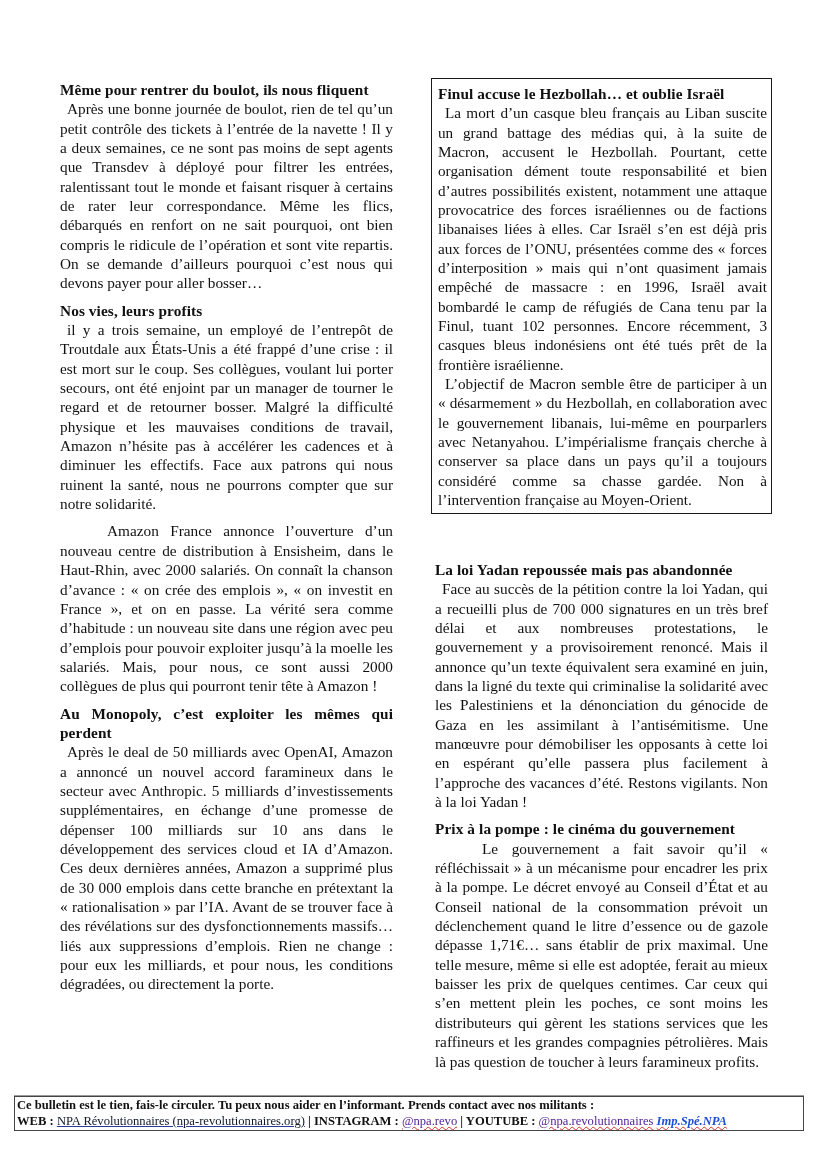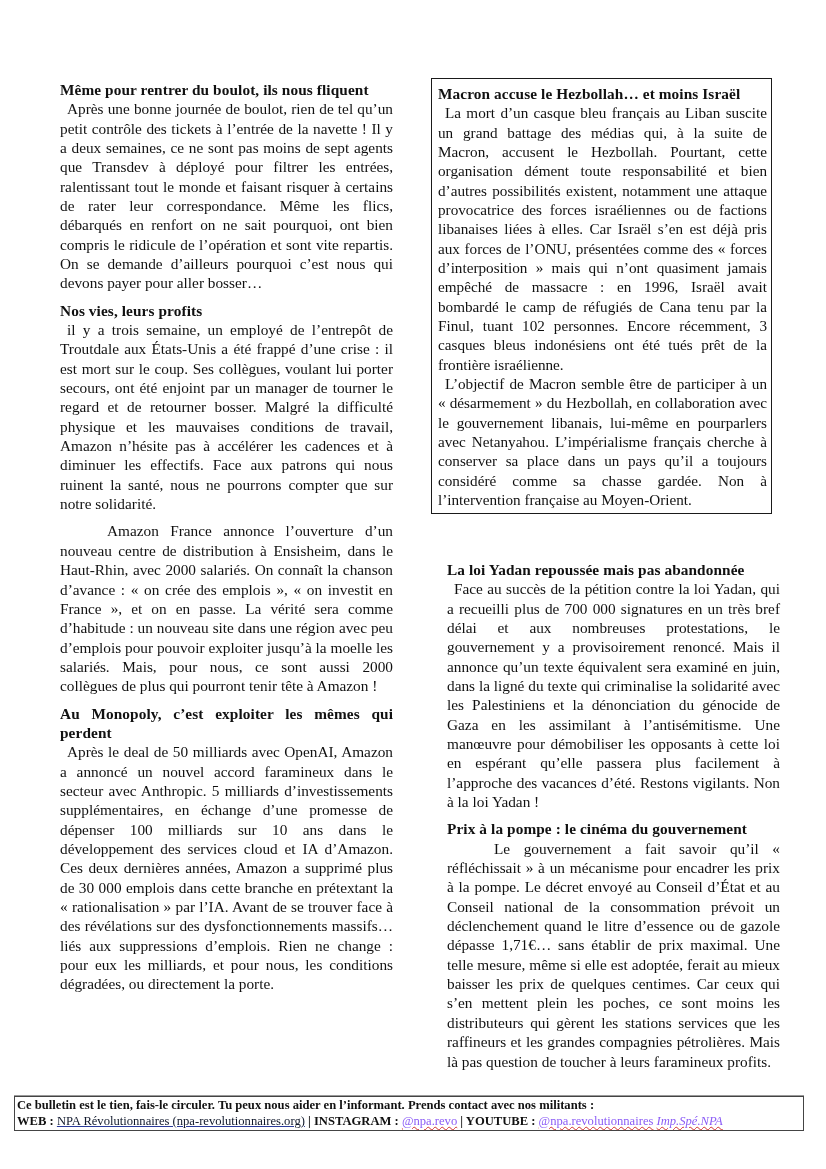--- a/index.html
+++ b/index.html
@@ -3,21 +3,21 @@
 <meta charset="utf-8">
 <style>
   html, body { margin: 0; padding: 0; background: #ffffff; }
   body {
     width: 826px; height: 1169px; position: relative; overflow: hidden;
     font-family: "Liberation Serif", "DejaVu Serif", serif;
     color: #111111;
   }
   .col { position: absolute; }
   .col-left { left: 60px; top: 80px; width: 333px; }
-  .col-right-bottom { left: 435px; top: 560px; width: 333px; margin-left: 12px; }
+  .col-right-bottom { left: 435px; top: 560px; width: 333px; }
   .boxed {
     position: absolute; left: 431px; top: 78px; width: 329px;
     border: 1.5px solid #1a1a1a; padding: 5px 4px 3px 6px;
   }
   .article { margin-bottom: 8px; }
   .headline {
     font-weight: bold; font-size: 15.3px; line-height: 19.3px;
     margin: 0; text-align: justify; letter-spacing: 0.1px;
   }
   .body-text {
@@ -35,25 +35,25 @@
     font-size: 12.6px; line-height: 15.5px; text-align: left;
     padding: 1px 2px 0 2px;
   }
   .footer .line1 { font-weight: bold; }
   .footer .line2 { font-weight: bold; white-space: nowrap; }
   .footer .link {
     font-weight: normal; color: #0f172a; text-decoration: underline;
     text-decoration-color: #2a3a9a;
   }
   .footer .handle {
-    font-weight: normal; color: #8b5cf6;
+    font-weight: normal; color: #4c1d95;
     text-decoration: underline wavy #d0312d; text-decoration-thickness: 1px;
   }
   .footer .imprint {
-    font-weight: normal; font-style: italic; color: #8b5cf6;
+    font-weight: bold; font-style: italic; color: #1d4ed8;
     text-decoration: underline wavy #d0312d; text-decoration-thickness: 1px;
   }
 </style>
 </head>
 <body>
 
 <div class="col col-left">
   <div class="article">
     <h3 class="headline">Même pour rentrer du boulot, ils nous fliquent</h3>
     <p class="body-text indent-small">Après une bonne journée de boulot, rien de tel qu’un petit contrôle des tickets à l’entrée de la navette ! Il y a deux semaines, ce ne sont pas moins de sept agents que Transdev à déployé pour filtrer les entrées, ralentissant tout le monde et faisant risquer à certains de rater leur correspondance. Même les flics, débarqués en renfort on ne sait pourquoi, ont bien compris le ridicule de l’opération et sont vite repartis. On se demande d’ailleurs pourquoi c’est nous qui devons payer pour aller bosser…</p>
@@ -65,21 +65,21 @@
   <div class="article">
     <p class="body-text indent-large">Amazon France annonce l’ouverture d’un nouveau centre de distribution à Ensisheim, dans le Haut-Rhin, avec 2000 salariés. On connaît la chanson d’avance : « on crée des emplois », « on investit en France », et on en passe. La vérité sera comme d’habitude : un nouveau site dans une région avec peu d’emplois pour pouvoir exploiter jusqu’à la moelle les salariés. Mais, pour nous, ce sont aussi 2000 collègues de plus qui pourront tenir tête à Amazon !</p>
   </div>
   <div class="article">
     <h3 class="headline">Au Monopoly, c’est exploiter les mêmes qui perdent</h3>
     <p class="body-text indent-small">Après le deal de 50 milliards avec OpenAI, Amazon a annoncé un nouvel accord faramineux dans le secteur avec Anthropic. 5 milliards d’investissements supplémentaires, en échange d’une promesse de dépenser 100 milliards sur 10 ans dans le développement des services cloud et IA d’Amazon. Ces deux dernières années, Amazon a supprimé plus de 30 000 emplois dans cette branche en prétextant la « rationalisation » par l’IA. Avant de se trouver face à des révélations sur des dysfonctionnements massifs… liés aux suppressions d’emplois. Rien ne change : pour eux les milliards, et pour nous, les conditions dégradées, ou directement la porte.</p>
   </div>
 </div>
 
 <div class="boxed">
-  <h3 class="headline">Macron accuse le Hezbollah… et moins Israël</h3>
+  <h3 class="headline">Finul accuse le Hezbollah… et oublie Israël</h3>
   <p class="body-text indent-small">La mort d’un casque bleu français au Liban suscite un grand battage des médias qui, à la suite de Macron, accusent le Hezbollah. Pourtant, cette organisation dément toute responsabilité et bien d’autres possibilités existent, notamment une attaque provocatrice des forces israéliennes ou de factions libanaises liées à elles. Car Israël s’en est déjà pris aux forces de l’ONU, présentées comme des « forces d’interposition » mais qui n’ont quasiment jamais empêché de massacre : en 1996, Israël avait bombardé le camp de réfugiés de Cana tenu par la Finul, tuant 102 personnes. Encore récemment, 3 casques bleus indonésiens ont été tués prêt de la frontière israélienne.</p>
   <p class="body-text indent-small">L’objectif de Macron semble être de participer à un « désarmement » du Hezbollah, en collaboration avec le gouvernement libanais, lui-même en pourparlers avec Netanyahou. L’impérialisme français cherche à conserver sa place dans un pays qu’il a toujours considéré comme sa chasse gardée. Non à l’intervention française au Moyen-Orient.</p>
 </div>
 
 <div class="col col-right-bottom">
   <div class="article">
     <h3 class="headline">La loi Yadan repoussée mais pas abandonnée</h3>
     <p class="body-text indent-small">Face au succès de la pétition contre la loi Yadan, qui a recueilli plus de 700 000 signatures en un très bref délai et aux nombreuses protestations, le gouvernement y a provisoirement renoncé. Mais il annonce qu’un texte équivalent sera examiné en juin, dans la ligné du texte qui criminalise la solidarité avec les Palestiniens et la dénonciation du génocide de Gaza en les assimilant à l’antisémitisme. Une manœuvre pour démobiliser les opposants à cette loi en espérant qu’elle passera plus facilement à l’approche des vacances d’été. Restons vigilants. Non à la loi Yadan !</p>
   </div>
   <div class="article">

